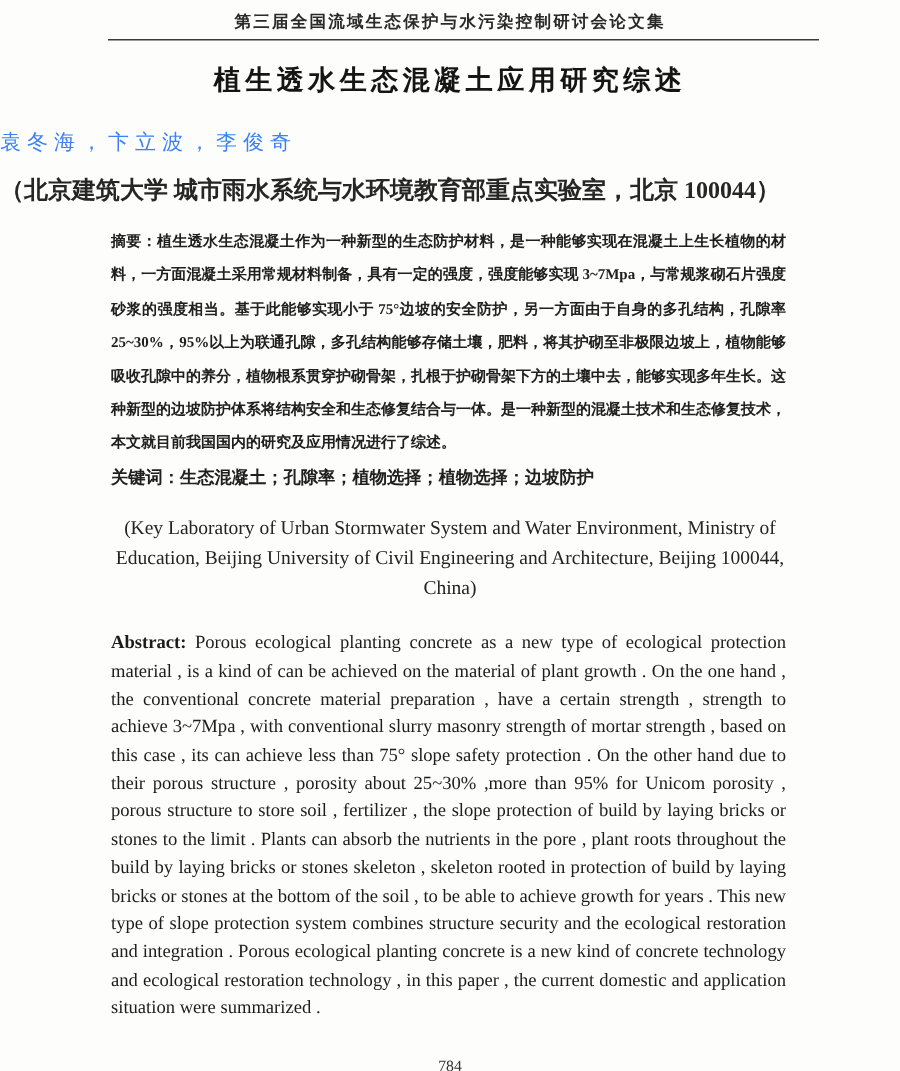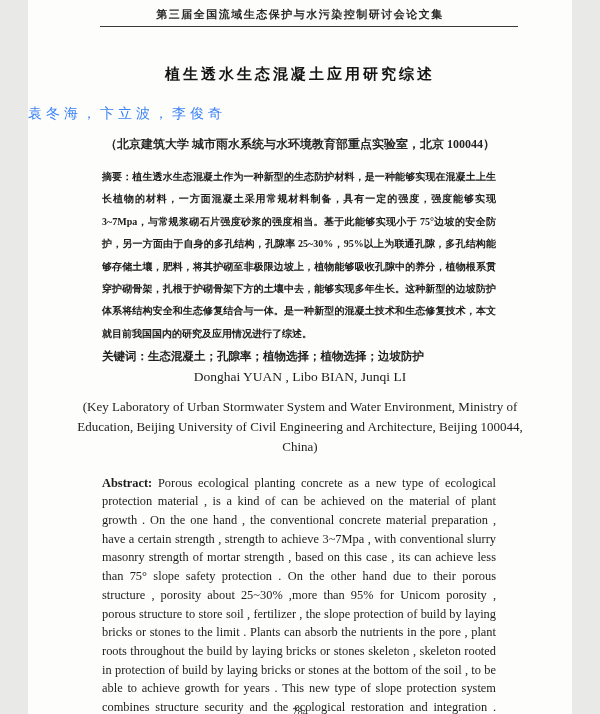--- a/index.html
+++ b/index.html
@@ -2,21 +2,21 @@
 <html><head>
 <meta charset="utf-8">
 <style>
   html, body {
     margin: 0;
     padding: 0;
     background: #e9e9e7;
   }
   .page {
     position: relative;
-    width: 544px;
+    width: 600px;
     height: 714px;
     margin: 0 auto;
     background: #fdfdfb;
     color: #1d1d1d;
     font-family: "Liberation Serif", serif;
     overflow: hidden;
     box-sizing: border-box;
   }
   .journal-header {
     padding-top: 7px;
@@ -25,38 +25,37 @@
     font-weight: bold;
     letter-spacing: 1.5px;
     color: #2a2a2a;
   }
   .header-rule {
     border: none;
     border-top: 1.6px solid #3a3a3a;
     margin: 4px 54px 0 72px;
   }
   .cn-title {
-    margin-top: 38px;
+    margin-top: 14px;
     text-align: center;
-    font-size: 15px;
+    font-size: 18px;
     font-weight: bold;
     letter-spacing: 3px;
     color: #151515;
   }
   .cn-authors {
     margin-top: 21px;
     text-align: left;
     font-size: 14px;
     letter-spacing: 4px;
     color: #3b82f6;
   }
   .cn-affiliation {
     margin-top: 13px;
-    text-align: center;
-    font-size: 12px;
+    font-size: 16px;
     font-weight: bold;
     color: #262626;
   }
   .cn-abstract {
     margin: 13px 76px 0 74px;
     font-size: 10px;
     font-weight: bold;
     line-height: 22.4px;
     text-align: justify;
     color: #202020;
@@ -130,21 +129,20 @@
 
   <p class="cn-abstract">
     <span class="label">摘要：</span><span>植生透水生态混凝土作为一种新型的生态防护材料，是一种能够实现在混凝土上生长植物的材料，一方面混凝土采用常规材料制备，具有一定的强度，强度能够实现 3~7Mpa，与常规浆砌石片强度砂浆的强度相当。基于此能够实现小于 75°边坡的安全防护，另一方面由于自身的多孔结构，孔隙率 25~30%，95%以上为联通孔隙，多孔结构能够存储土壤，肥料，将其护砌至非极限边坡上，植物能够吸收孔隙中的养分，植物根系贯穿护砌骨架，扎根于护砌骨架下方的土壤中去，能够实现多年生长。这种新型的边坡防护体系将结构安全和生态修复结合与一体。是一种新型的混凝土技术和生态修复技术，本文就目前我国国内的研究及应用情况进行了综述。</span>
   </p>
 
   <p class="cn-keywords">
     <span class="label">关键词：</span><span>生态混凝土；孔隙率；植物选择；植物选择；边坡防护</span>
   </p>
 
 
-  <div class="en-authors">Donghai YUAN , Libo BIAN, Junqi LI</div>
 
   <div class="en-affiliation">(Key Laboratory of Urban Stormwater System and Water Environment, Ministry of Education, Beijing University of Civil Engineering and Architecture, Beijing 100044, China)</div>
 
   <p class="en-abstract">
     <span class="label">Abstract:</span>
     <span>Porous ecological planting concrete as a new type of ecological protection material , is a kind of can be achieved on the material of plant growth . On the one hand , the conventional concrete material preparation , have a certain strength , strength to achieve 3~7Mpa , with conventional slurry masonry strength of mortar strength , based on this case , its can achieve less than 75° slope safety protection . On the other hand due to their porous structure , porosity about 25~30% ,more than 95%  for Unicom porosity , porous structure to store soil , fertilizer , the slope protection of build by laying bricks or stones to the limit . Plants can absorb the nutrients in the pore , plant roots throughout the build by laying bricks or stones skeleton , skeleton rooted in protection of build by laying bricks or stones at the bottom of the soil , to be able to achieve growth for years . This new type of slope protection system combines structure security and the ecological restoration and integration . Porous ecological planting concrete is a new kind of concrete technology and ecological restoration technology , in this paper , the current domestic and application situation were summarized .</span>
   </p>
 
   <div class="page-number">784</div>
 

